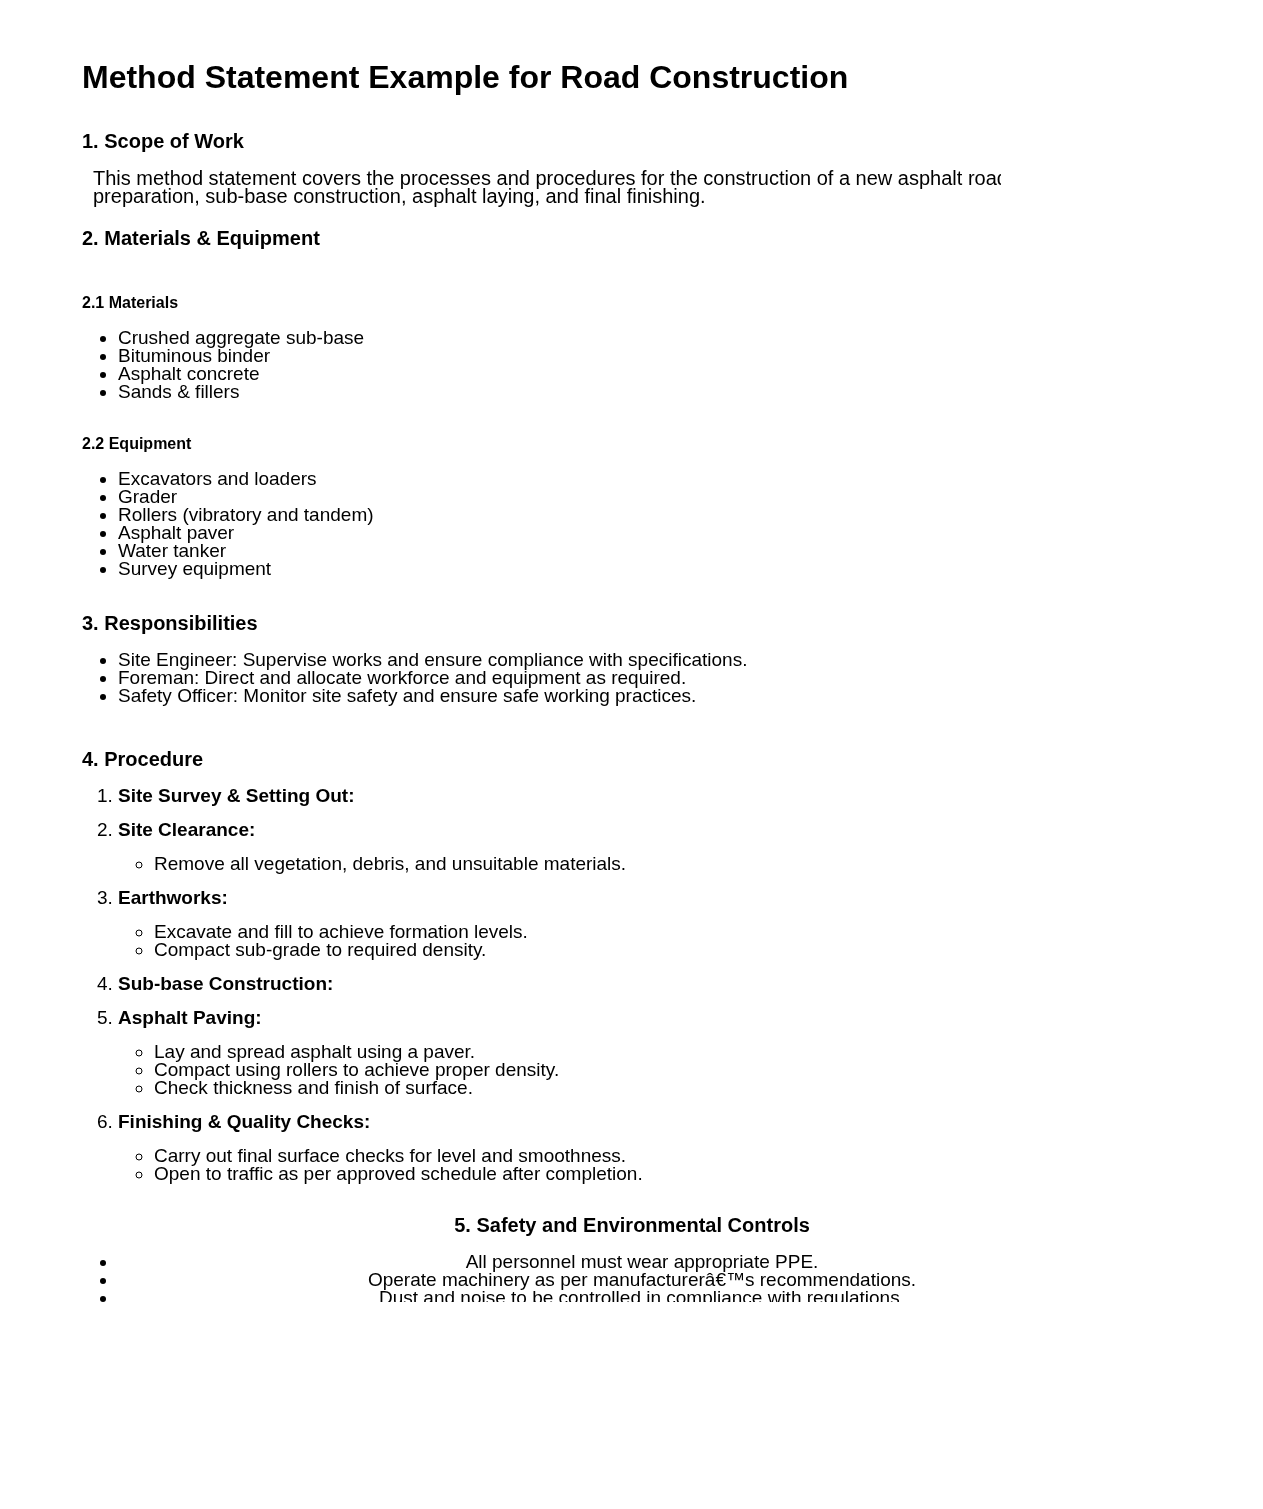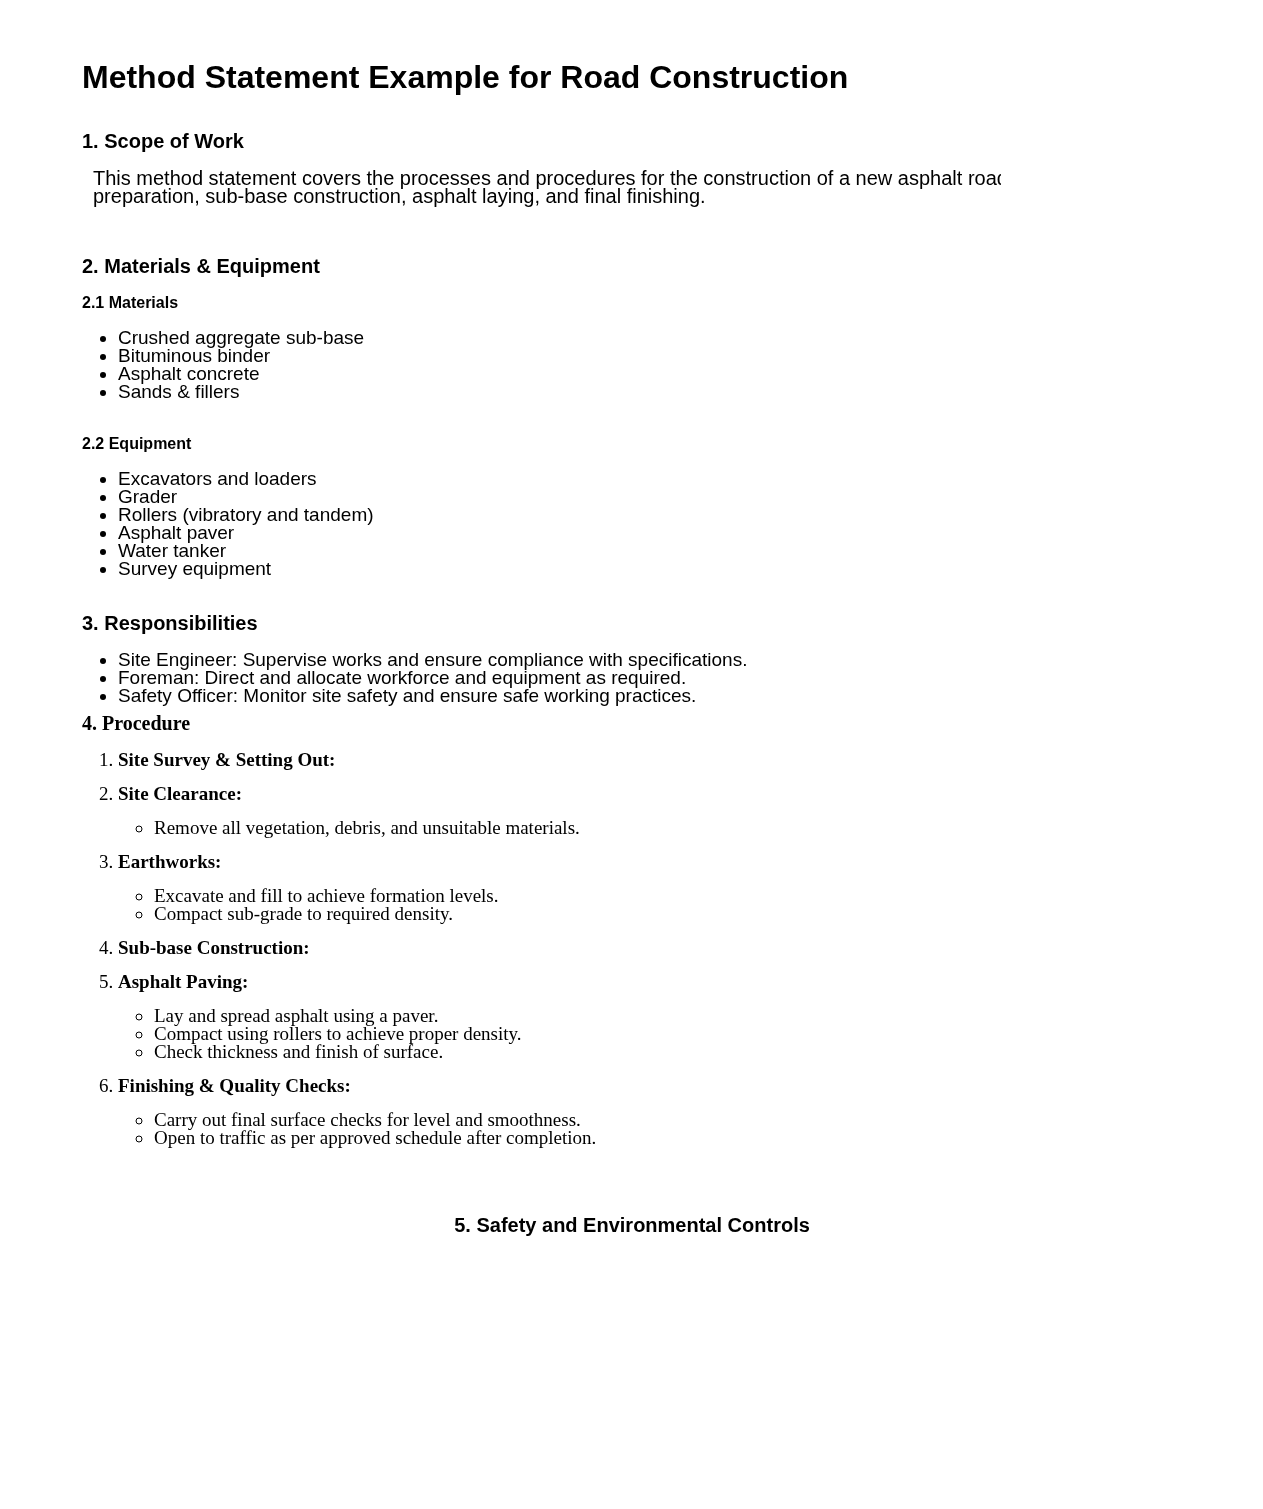--- a/index.html
+++ b/index.html
@@ -33,21 +33,21 @@
 <div class="page">
   <div class="content">
 
     <h1>Method Statement Example for Road Construction</h1>
 
     <div class="sec" style="top:129px;">
       <h2>1. Scope of Work</h2>
       <p style="margin-top:16px;">This method statement covers the processes and procedures for the construction of a new asphalt roadway, including site preparation, sub-base construction, asphalt laying, and final finishing.</p>
     </div>
 
-    <div class="sec" style="top:254px;">
+    <div class="sec" style="top:226px;">
       <h2>2. Materials &amp; Equipment</h2>
     </div>
 
     <div class="sec" style="top:293px;">
       <h3>2.1 Materials</h3>
       <ul class="bul" style="margin-top:16px;">
         <li>Crushed aggregate sub-base</li>
         <li>Bituminous binder</li>
         <li>Asphalt concrete</li>
         <li>Sands &amp; fillers</li>
@@ -68,21 +68,21 @@
 
     <div class="sec" style="top:611px;">
       <h2>3. Responsibilities</h2>
       <ul class="bul" style="margin-top:16px;">
         <li>Site Engineer: Supervise works and ensure compliance with specifications.</li>
         <li>Foreman: Direct and allocate workforce and equipment as required.</li>
         <li>Safety Officer: Monitor site safety and ensure safe working practices.</li>
       </ul>
     </div>
 
-    <div class="sec" style="top:711px;font-family:Liberation Serif, serif;">
+    <div class="sec" style="top:747px;">
       <h2>4. Procedure</h2>
       <ol class="proc" style="margin-top:16px;">
         <li>
           <b>Site Survey &amp; Setting Out:</b>
         </li>
         <li>
           <b>Site Clearance:</b>
           <ul class="sub">
             <li>Remove all vegetation, debris, and unsuitable materials.</li>
           </ul>
@@ -110,16 +110,21 @@
           <ul class="sub">
             <li>Carry out final surface checks for level and smoothness.</li>
             <li>Open to traffic as per approved schedule after completion.</li>
           </ul>
         </li>
       </ol>
     </div>
 
     <div class="sec" style="top:1213px;text-align:center;">
       <h2>5. Safety and Environmental Controls</h2>
+      <ul class="bul" style="margin-top:16px;">
+        <li>All personnel must wear appropriate PPE.</li>
+        <li>Operate machinery as per manufacturerâ€™s recommendations.</li>
+        <li>Dust and noise to be controlled in compliance with regulations.</li>
+      </ul>
     </div>
 
   </div>
 </div>
 
 </body></html>

